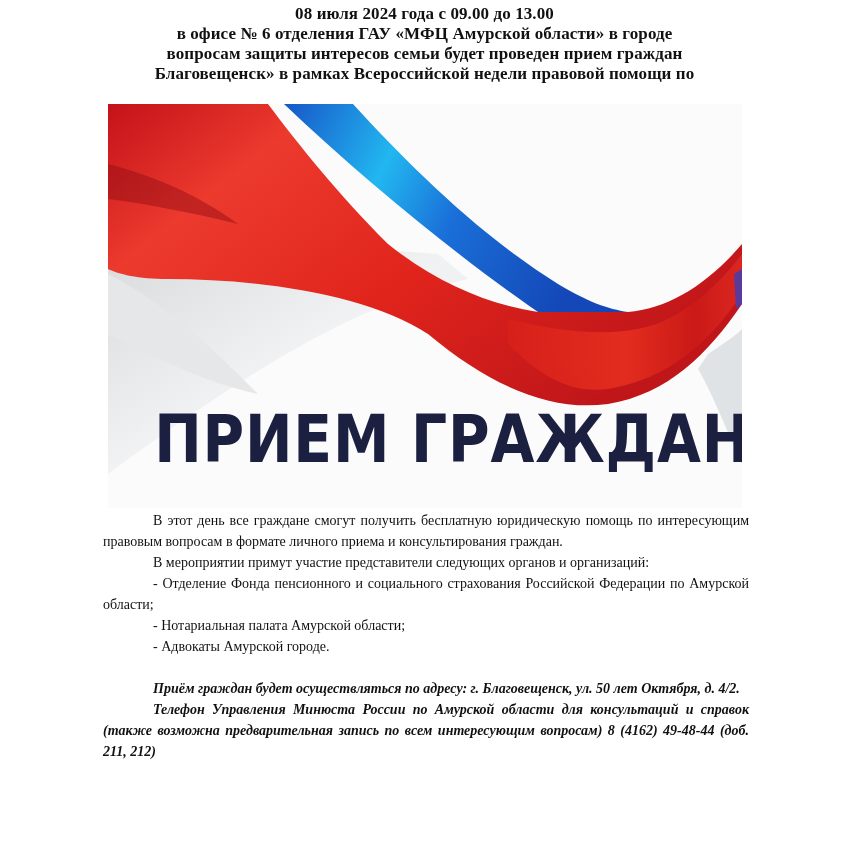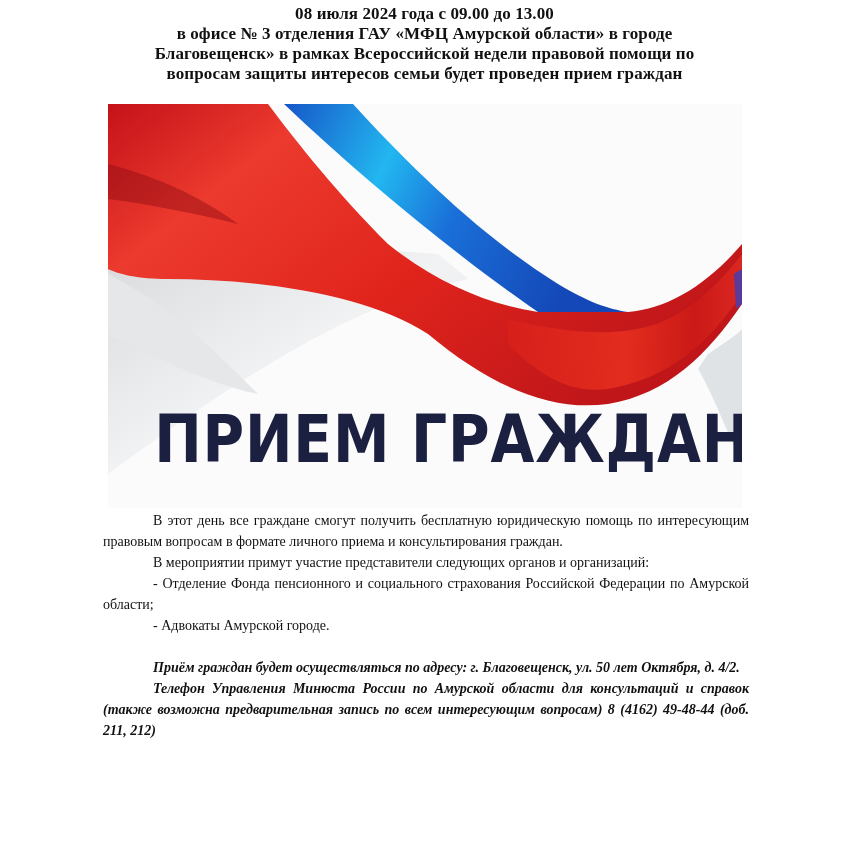--- a/index.html
+++ b/index.html
@@ -73,23 +73,23 @@
     text-indent: 50px;
   }
   .body-text .spacer { height: 21px; }
   .body-text .bold { font-weight: bold; font-style: italic; }
 </style>
 </head>
 <body>
 
 <div class="heading">
   <div>08 июля 2024 года с 09.00 до 13.00</div>
-  <div>в офисе № 3 отделения ГАУ «МФЦ Амурской области» в городе</div>
+  <div>в офисе № 6 отделения ГАУ «МФЦ Амурской области» в городе</div>
+  <div>вопросам защиты интересов семьи будет проведен прием граждан</div>
   <div>Благовещенск» в рамках Всероссийской недели правовой помощи по</div>
-  <div>вопросам защиты интересов семьи будет проведен прием граждан</div>
 </div>
 
 <div class="banner">
   <svg width="634" height="404" viewBox="0 0 634 404">
     <defs>
       <linearGradient id="redG" x1="0" y1="0" x2="1" y2="0.6">
         <stop offset="0" stop-color="#c4121a"></stop>
         <stop offset="0.25" stop-color="#ec3a2e"></stop>
         <stop offset="0.6" stop-color="#e0241c"></stop>
         <stop offset="1" stop-color="#c0161a"></stop>
@@ -128,17 +128,18 @@
 
     <path d="M0 60 C 40 70, 90 90, 130 120 C 90 110, 40 100, 0 95 Z" fill="#8e0c12" opacity="0.45"></path>
   </svg>
   <div class="banner-title">ПРИЕМ ГРАЖДАН</div>
 </div>
 
 <div class="body-text">
   <p>В этот день все граждане смогут получить бесплатную юридическую помощь по интересующим правовым вопросам в формате личного приема и консультирования граждан.</p>
   <p>В мероприятии примут участие представители следующих органов и организаций:</p>
   <p class="list-item">- Отделение Фонда пенсионного и социального страхования Российской Федерации по Амурской области;</p>
+  <p class="list-item">- Нотариальная палата Амурской области;</p>
   <p class="list-item">- Адвокаты Амурской городе.</p>
   <div class="spacer"></div>
   <p class="bold">Приём граждан будет осуществляться по адресу: г. Благовещенск, ул. 50 лет Октября, д. 4/2.</p>
   <p class="bold">Телефон Управления Минюста России по Амурской области для консультаций и справок (также возможна предварительная запись по всем интересующим вопросам) 8 (4162) 49-48-44 (доб. 211, 212)</p>
 </div>
 
 </body></html>

